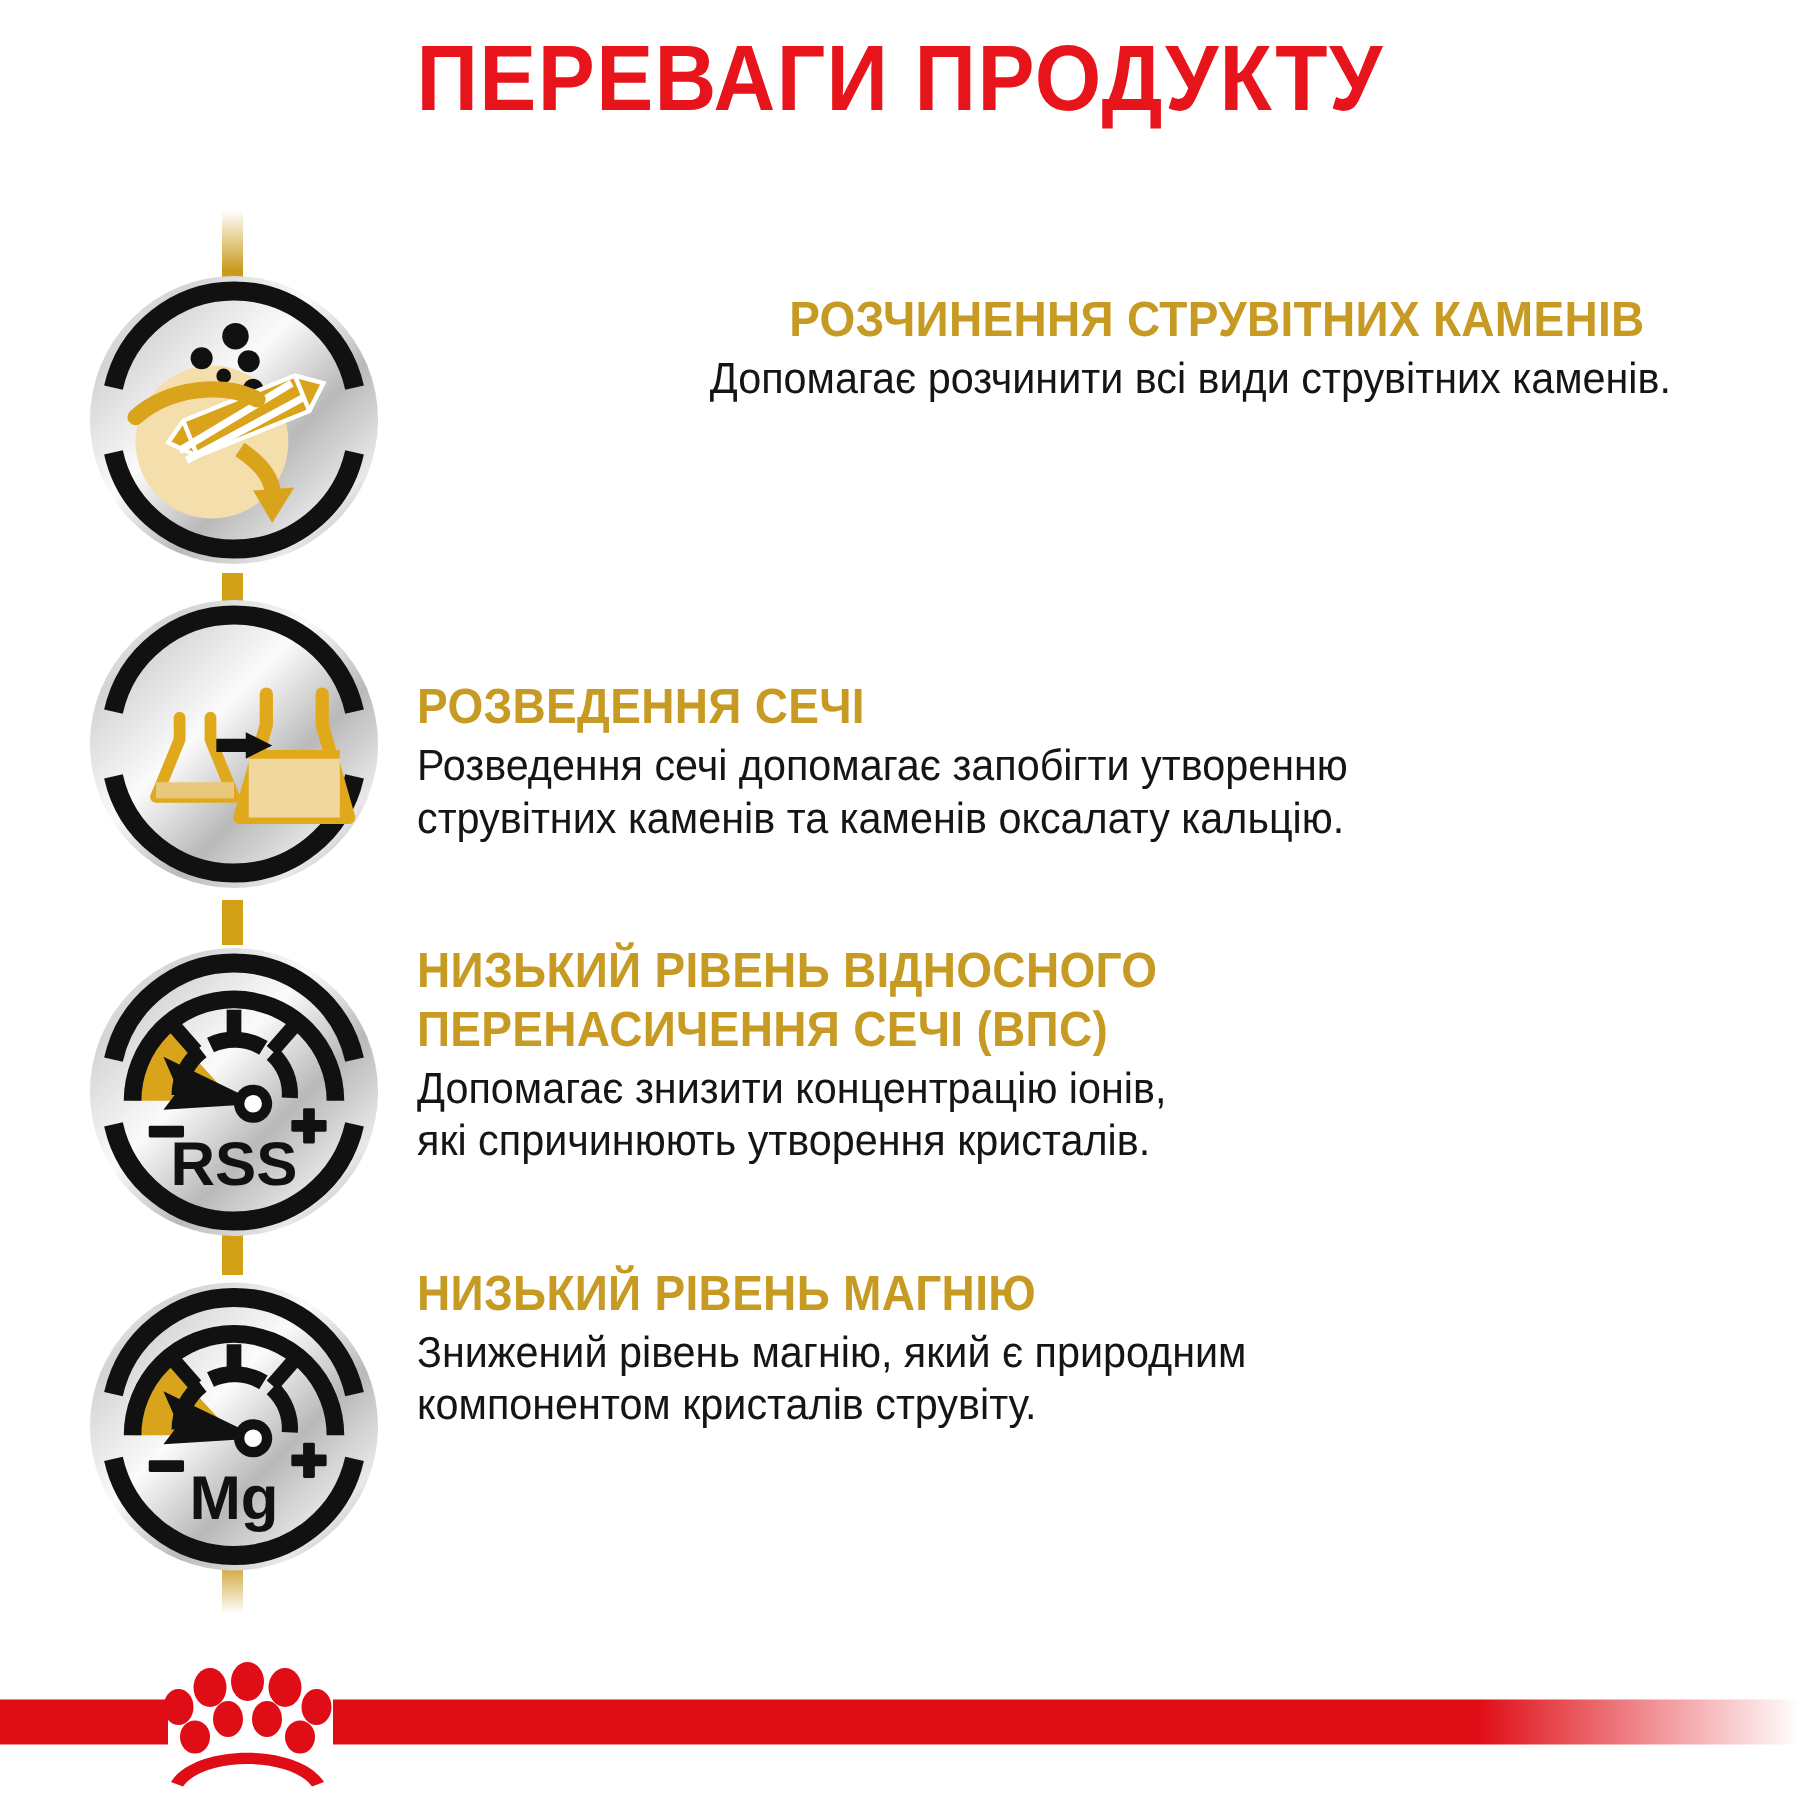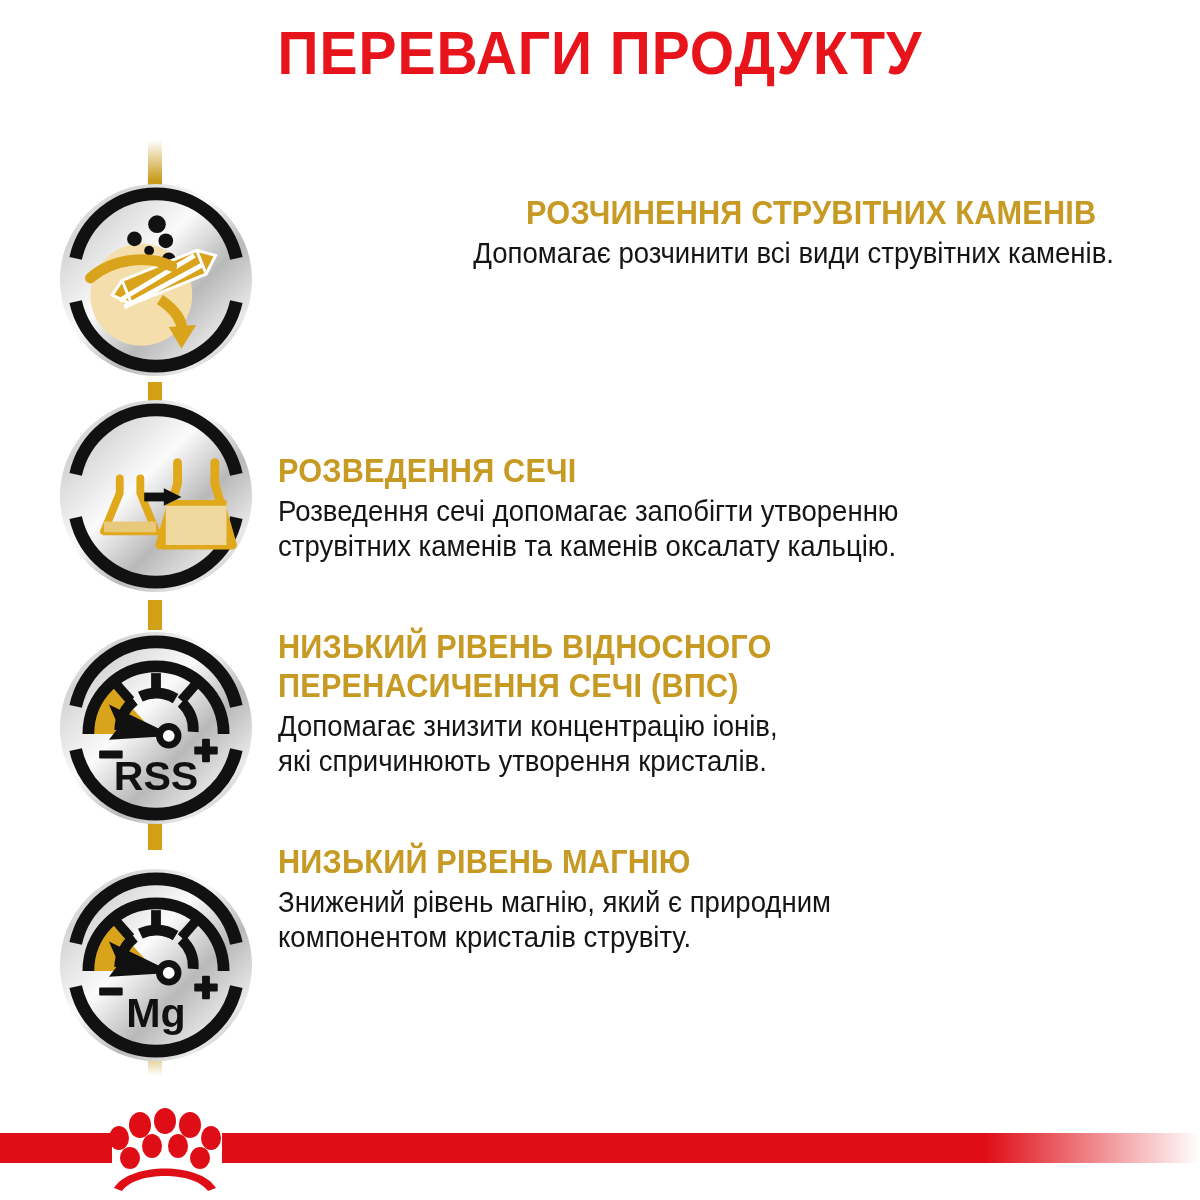--- a/index.html
+++ b/index.html
@@ -73,21 +73,21 @@
 
   #row-2{top:398px;}
   #row-2 .icon-wrap{top:0px;}
   #row-2 .text-col{top:10px;margin-top:44px;}
 
   #row-3{top:618px;}
   #row-3 .icon-wrap{top:12px;text-align:center;}
   #row-3 .text-col{top:0px;margin-top:10px;}
 
   #row-4{top:843px;}
-  #row-4 .icon-wrap{top:24px;}
+  #row-4 .icon-wrap{top:10px;}
   #row-4 .text-col{top:0px;}
 
   
   .footer{position:absolute;left:0;top:1108px;width:1200px;height:92px;}
   .bar-left{
     position:absolute;left:0;top:25px;width:112px;height:30px;
     background:#DF0D16;
   }
   .bar-right{
     position:absolute;left:222px;top:25px;width:978px;height:30px;

